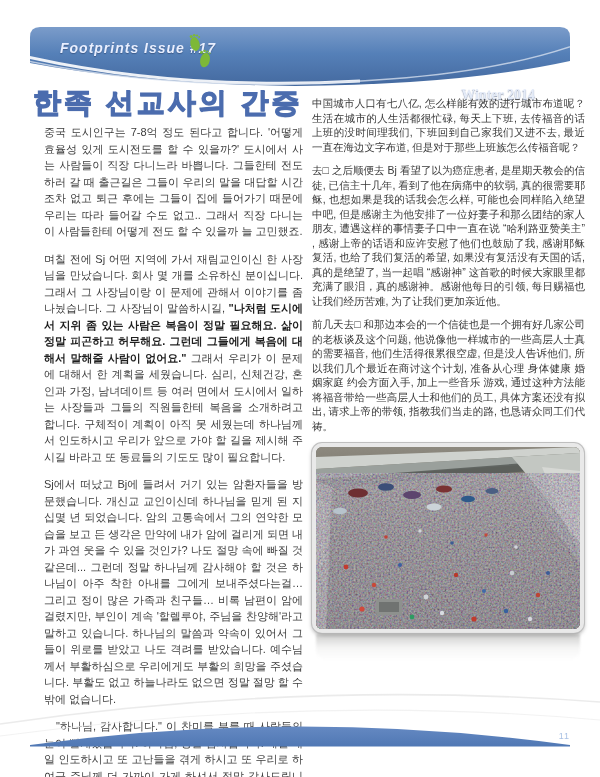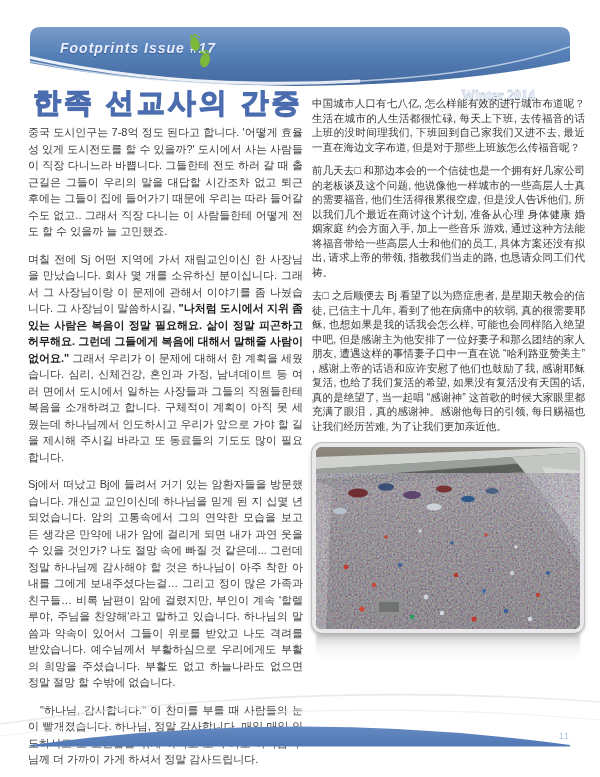--- a/index.html
+++ b/index.html
@@ -28,21 +28,21 @@
     font-size:28px;font-weight:900;color:#7b95cd;letter-spacing:3px;
     -webkit-text-stroke:1.3px #4b6cae;
     text-shadow:0 1px 0 rgba(70,100,160,.35);
     white-space:nowrap;
   }
   
   .col-left{
     position:absolute;left:28px;top:124px;width:275px;
     font-size:11px;line-height:16.5px;color:#3c3c3c;text-align:justify;
   }
-  .col-left p{margin:0 0 11px 0;}
+  .col-left p{margin:0 0 11px 16px;}
   .col-left .indent{text-indent:12px;}
   .quote-bold{font-weight:bold;color:#1e1e1e;}
   .col-right{
     position:absolute;left:312px;top:96px;width:273px;
     font-size:10.5px;line-height:14.5px;color:#383838;text-align:justify;
   }
   .col-right p{margin:0 0 9px 0;}
   
   .photo-frame{
     position:absolute;left:312px;top:443px;width:272px;height:190px;
@@ -110,22 +110,22 @@
 
   <div class="col-left">
     <p>중국 도시인구는 7-8억 정도 된다고 합니다. '어떻게 효율성 있게 도시전도를 할 수 있을까?' 도시에서 사는 사람들이 직장 다니느라 바쁩니다. 그들한테 전도 하러 갈 때 출근길은 그들이 우리의 말을 대답할 시간조차 없고 퇴근 후에는 그들이 집에 들어가기 때문에 우리는 따라 들어갈 수도 없고.. 그래서 직장 다니는 이 사람들한테 어떻게 전도 할 수 있을까 늘 고민했죠.</p>
     <p><span>며칠 전에 Sj 어떤 지역에 가서 재림교인이신 한 사장님을 만났습니다. 회사 몇 개를 소유하신 분이십니다. 그래서 그 사장님이랑 이 문제에 관해서 이야기를 좀 나눴습니다. 그 사장님이 말씀하시길, </span><span class="quote-bold">"나처럼 도시에서 지위 좀 있는 사람은 복음이 정말 필요해요. 삶이 정말 피곤하고 허무해요. 그런데 그들에게 복음에 대해서 말해줄 사람이 없어요."</span><span> 그래서 우리가 이 문제에 대해서 한 계획을 세웠습니다. 심리, 신체건강, 혼인과 가정, 남녀데이트 등 여러 면에서 도시에서 일하는 사장들과 그들의 직원들한테 복음을 소개하려고 합니다. 구체적이 계획이 아직 못 세웠는데 하나님께서 인도하시고 우리가 앞으로 가야 할 길을 제시해 주시길 바라고 또 동료들의 기도도 많이 필요합니다.</span></p>
     <p>Sj에서 떠났고 Bj에 들려서 거기 있는 암환자들을 방문했습니다. 개신교 교인이신데 하나님을 믿게 된 지 십몇 년 되었습니다. 암의 고통속에서 그의 연약한 모습을 보고 든 생각은 만약에 내가 암에 걸리게 되면 내가 과연 웃을 수 있을 것인가? 나도 절망 속에 빠질 것 같은데... 그런데 정말 하나님께 감사해야 할 것은 하나님이 아주 착한 아내를 그에게 보내주셨다는걸… 그리고 정이 많은 가족과 친구들… 비록 남편이 암에 걸렸지만, 부인이 계속 '할렐루야, 주님을 찬양해'라고 말하고 있습니다. 하나님의 말씀과 약속이 있어서 그들이 위로를 받았고 나도 격려를 받았습니다. 예수님께서 부활하심으로 우리에게도 부활의 희망을 주셨습니다. 부활도 없고 하늘나라도 없으면 정말 절망 할 수밖에 없습니다.</p>
     <p class="indent">"하나님, 감사합니다." 이 찬미를 부를 때 사람들의 눈이 빨개졌습니다. 하나님, 정말 감사합니다. 매일 매일 인도하시고 또 고난들을 겪게 하시고 또 우리로 하여금 주님께 더 가까이 가게 하셔서 정말 감사드립니다.</p>
   </div>
 
   <div class="col-right">
     <p>中国城市人口有七八亿, 怎么样能有效的进行城市布道呢？生活在城市的人生活都很忙碌, 每天上下班, 去传福音的话上班的没时间理我们, 下班回到自己家我们又进不去, 最近一直在海边文字布道, 但是对于那些上班族怎么传福音呢？</p>
+    <p>去□ 之后顺便去 Bj 看望了以为癌症患者, 是星期天教会的信徒, 已信主十几年, 看到了他在病痛中的软弱, 真的很需要耶稣, 也想如果是我的话我会怎么样, 可能也会同样陷入绝望中吧, 但是感谢主为他安排了一位好妻子和那么团结的家人朋友, 遭遇这样的事情妻子口中一直在说 “哈利路亚赞美主” , 感谢上帝的话语和应许安慰了他们也鼓励了我, 感谢耶稣复活, 也给了我们复活的希望, 如果没有复活没有天国的话, 真的是绝望了, 当一起唱 “感谢神” 这首歌的时候大家眼里都充满了眼泪，真的感谢神。感谢他每日的引领, 每日赐福也让我们经历苦难, 为了让我们更加亲近他。</p>
     <p>前几天去□ 和那边本会的一个信徒也是一个拥有好几家公司的老板谈及这个问题, 他说像他一样城市的一些高层人士真的需要福音, 他们生活得很累很空虚, 但是没人告诉他们, 所以我们几个最近在商讨这个计划, 准备从心理 身体健康 婚姻家庭 约会方面入手, 加上一些音乐 游戏, 通过这种方法能将福音带给一些高层人士和他们的员工, 具体方案还没有拟出, 请求上帝的带领, 指教我们当走的路, 也恳请众同工们代祷。</p>
-    <p>去□ 之后顺便去 Bj 看望了以为癌症患者, 是星期天教会的信徒, 已信主十几年, 看到了他在病痛中的软弱, 真的很需要耶稣, 也想如果是我的话我会怎么样, 可能也会同样陷入绝望中吧, 但是感谢主为他安排了一位好妻子和那么团结的家人朋友, 遭遇这样的事情妻子口中一直在说 “哈利路亚赞美主” , 感谢上帝的话语和应许安慰了他们也鼓励了我, 感谢耶稣复活, 也给了我们复活的希望, 如果没有复活没有天国的话, 真的是绝望了, 当一起唱 “感谢神” 这首歌的时候大家眼里都充满了眼泪，真的感谢神。感谢他每日的引领, 每日赐福也让我们经历苦难, 为了让我们更加亲近他。</p>
   </div>
 
   <div class="photo-frame">
     <svg width="264" height="182" viewBox="0 0 264 182">
       <defs>
         <linearGradient id="crowdGrad" x1="0" y1="0" x2="0" y2="1">
           <stop offset="0" stop-color="#8d897f"></stop>
           <stop offset="0.5" stop-color="#5d594f"></stop>
           <stop offset="1" stop-color="#3f3c35"></stop>
         </linearGradient>

